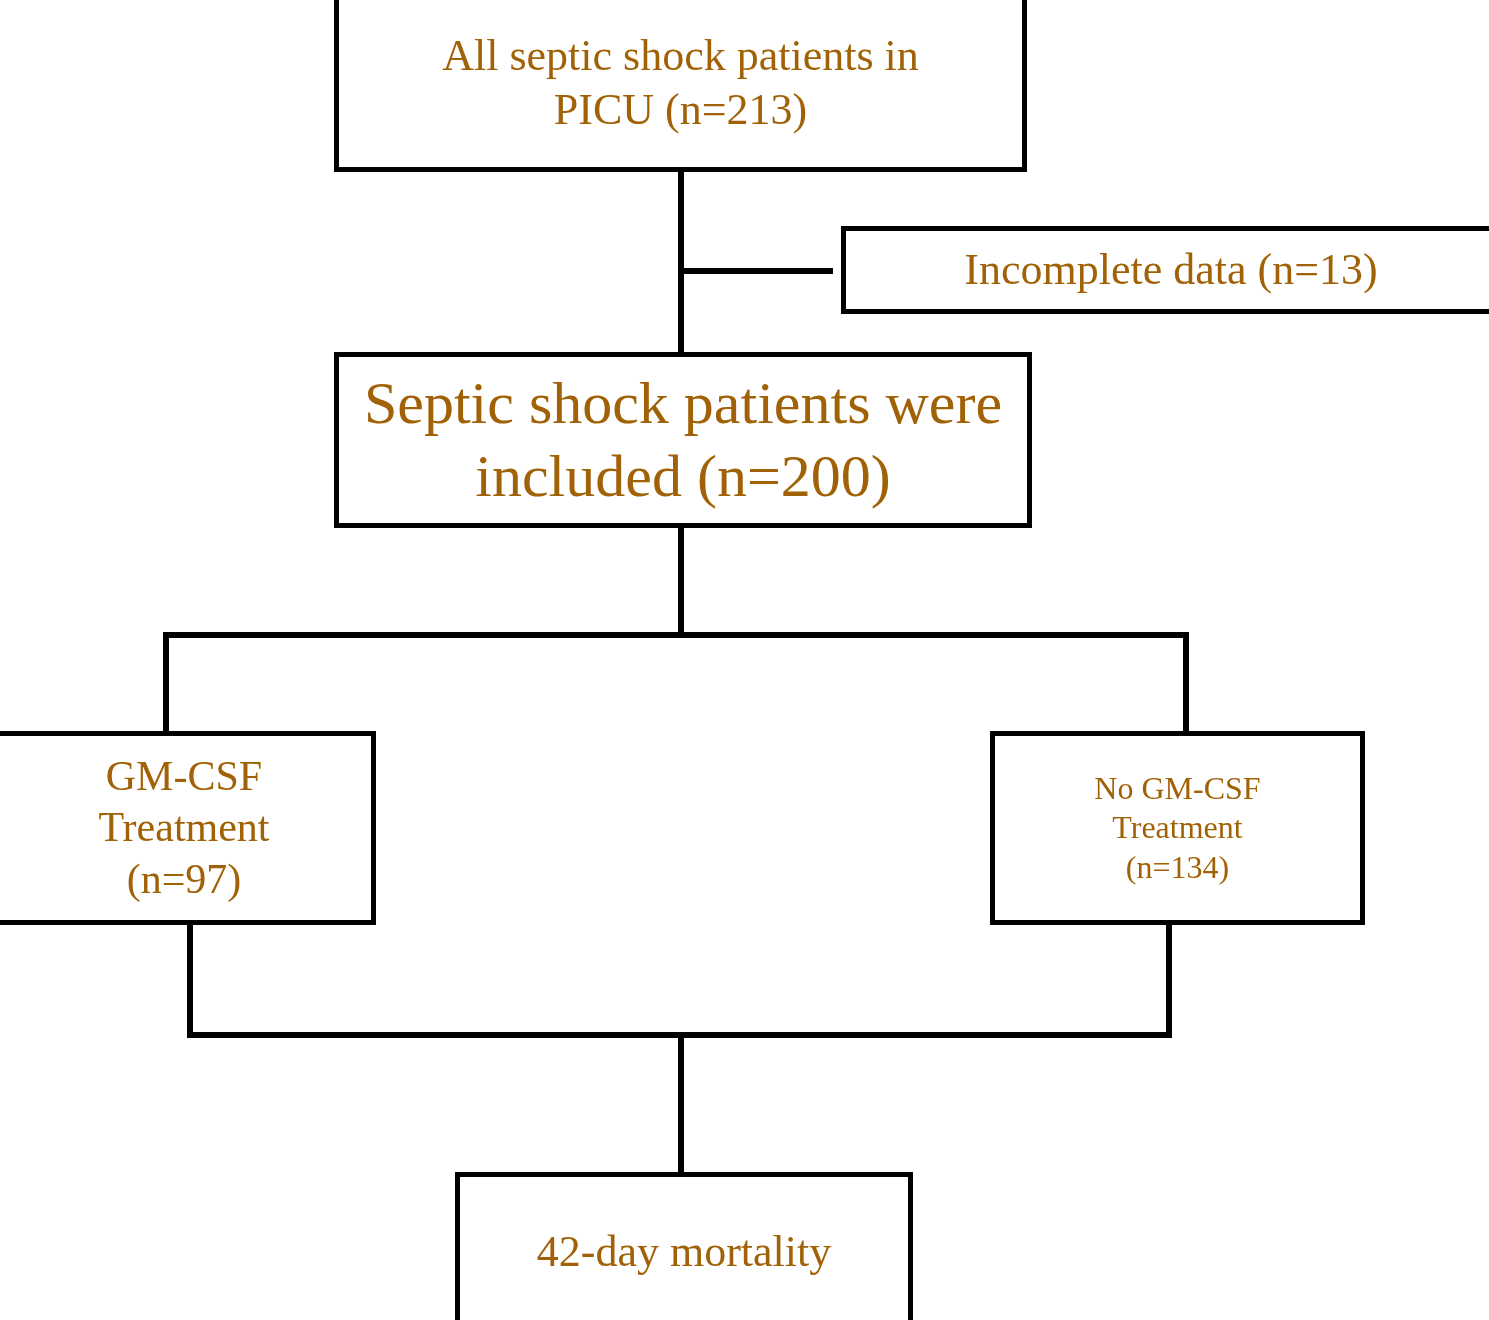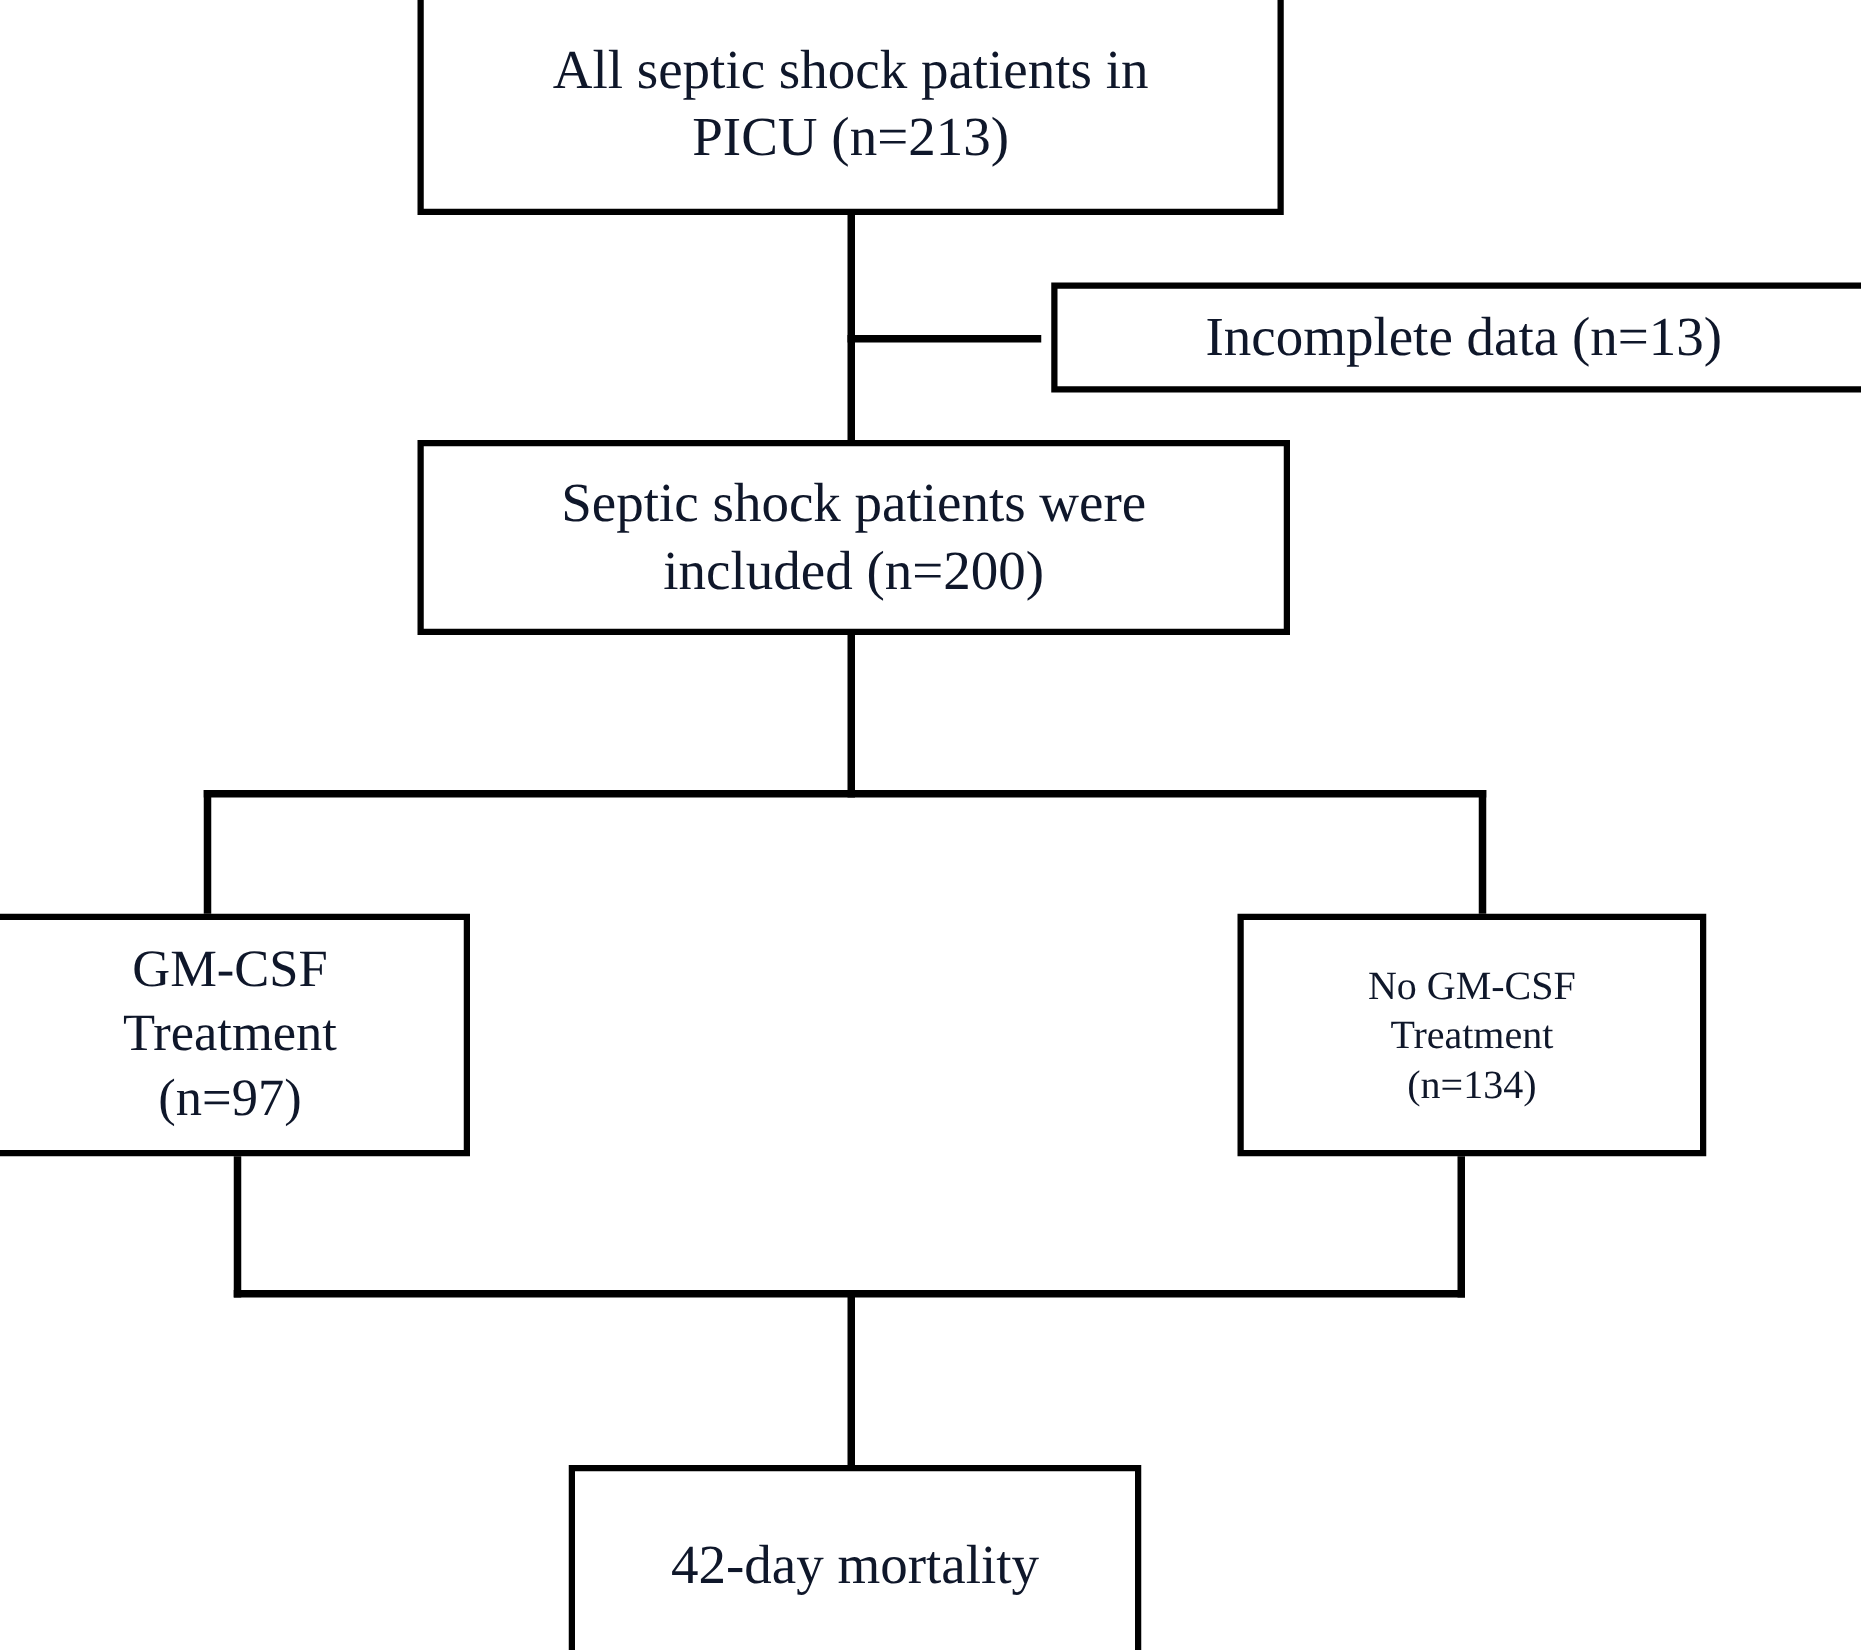--- a/index.html
+++ b/index.html
@@ -8,21 +8,21 @@
     padding: 0;
     background: #ffffff;
   }
   #canvas {
     position: relative;
     width: 1489px;
     height: 1320px;
     background: #ffffff;
     overflow: hidden;
     font-family: "Liberation Serif", "DejaVu Serif", serif;
-    color: #0f172a;
+    color: #a16207;
   }
   .node {
     position: absolute;
     box-sizing: border-box;
     border: 5px solid #000000;
     background: #ffffff;
     display: flex;
     align-items: center;
     justify-content: center;
     text-align: center;
@@ -50,22 +50,22 @@
     width: 660px;
     height: 88px;
     font-size: 44px;
     margin-left: 12px;
   }
 
   #node-included {
     left: 334px;
     top: 352px;
     width: 698px;
-    height: 156px;
-    font-size: 44px;
+    height: 176px;
+    font-size: 60px;
   }
 
   #node-gmcsf {
     left: -8px;
     top: 731px;
     width: 384px;
     height: 194px;
     font-size: 42px;
   }
 

